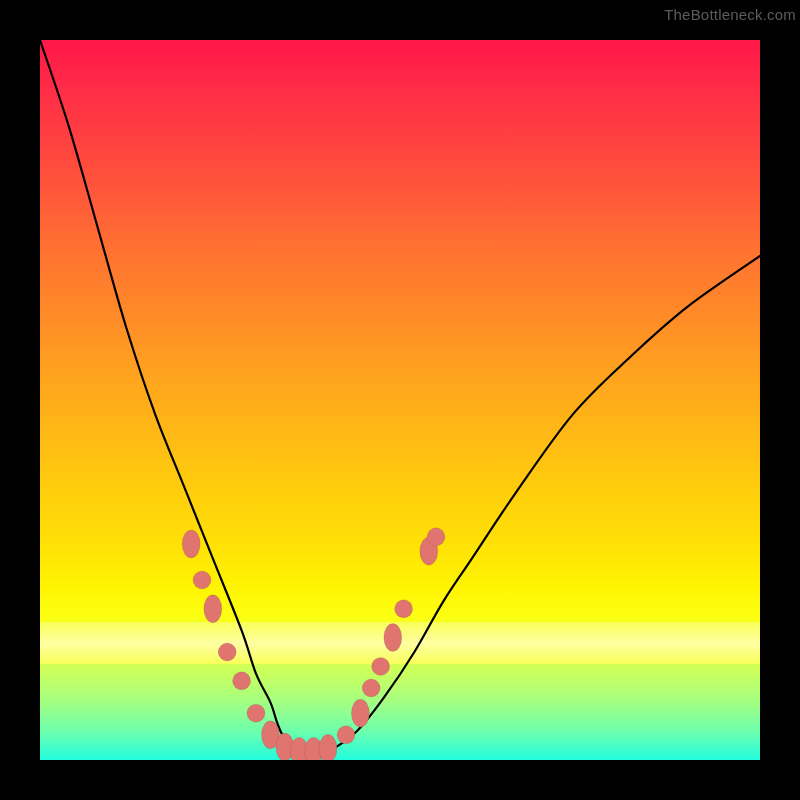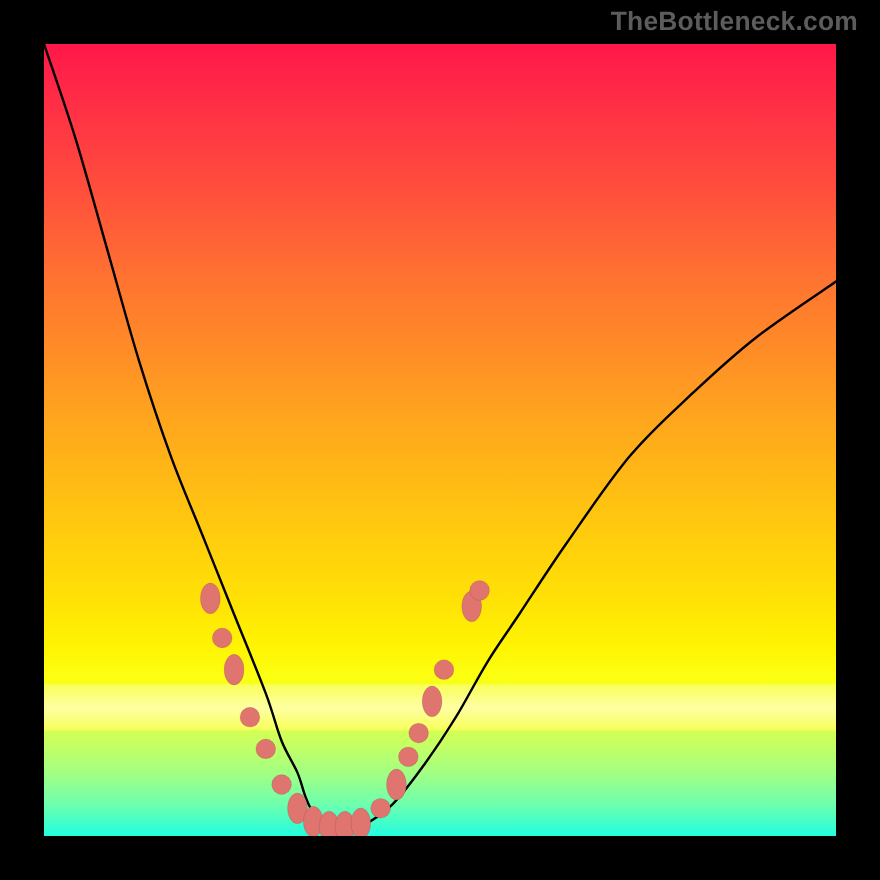--- a/index.html
+++ b/index.html
@@ -73,25 +73,25 @@
     stroke-linecap: round;
   }
   .marker {
     fill: #e0746e;
     stroke: rgba(0,0,0,0.15);
     stroke-width: 0.6;
   }
   .watermark {
     position: absolute;
     top: 6px;
-    right: 20px;
+    right: 4px;
     color: #5c5c5c;
-    font-size: 24px;
+    font-size: 15px;
     letter-spacing: 0.2px;
-    font-weight: 700;
+    font-weight: 400;
     user-select: none;
   }
 </style>
 </head>
 <body>
 
 <div class="frame">
   <div class="watermark">TheBottleneck.com</div>
   <div class="plot">
     <div class="band"></div>

